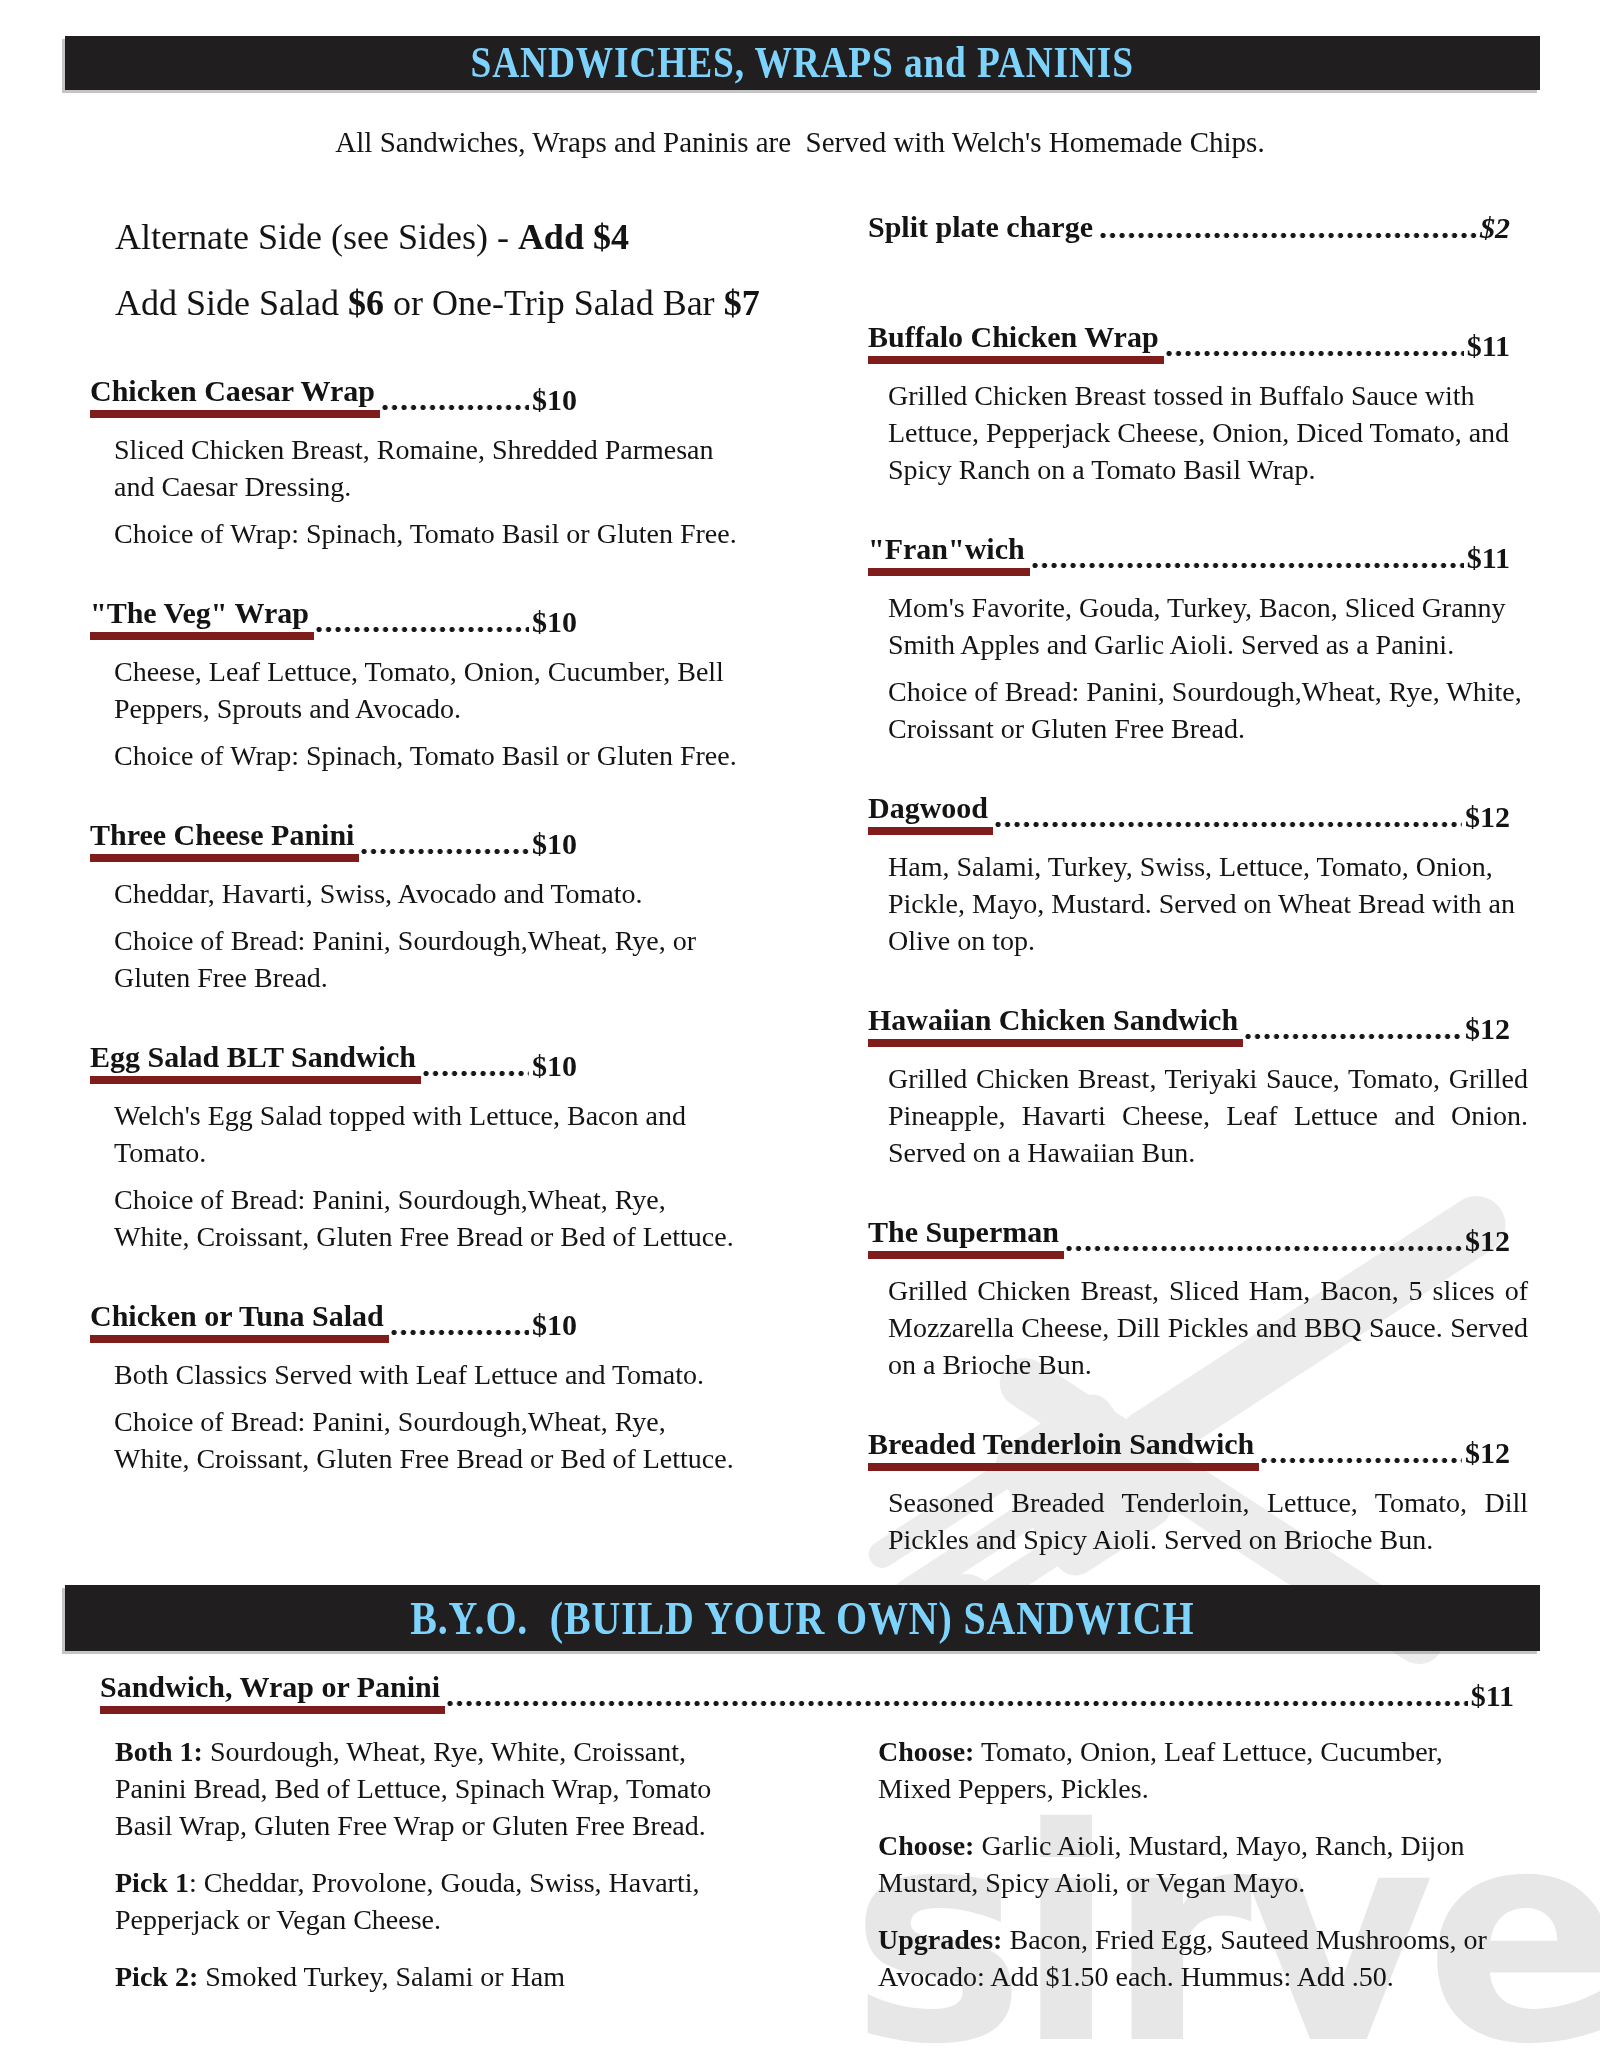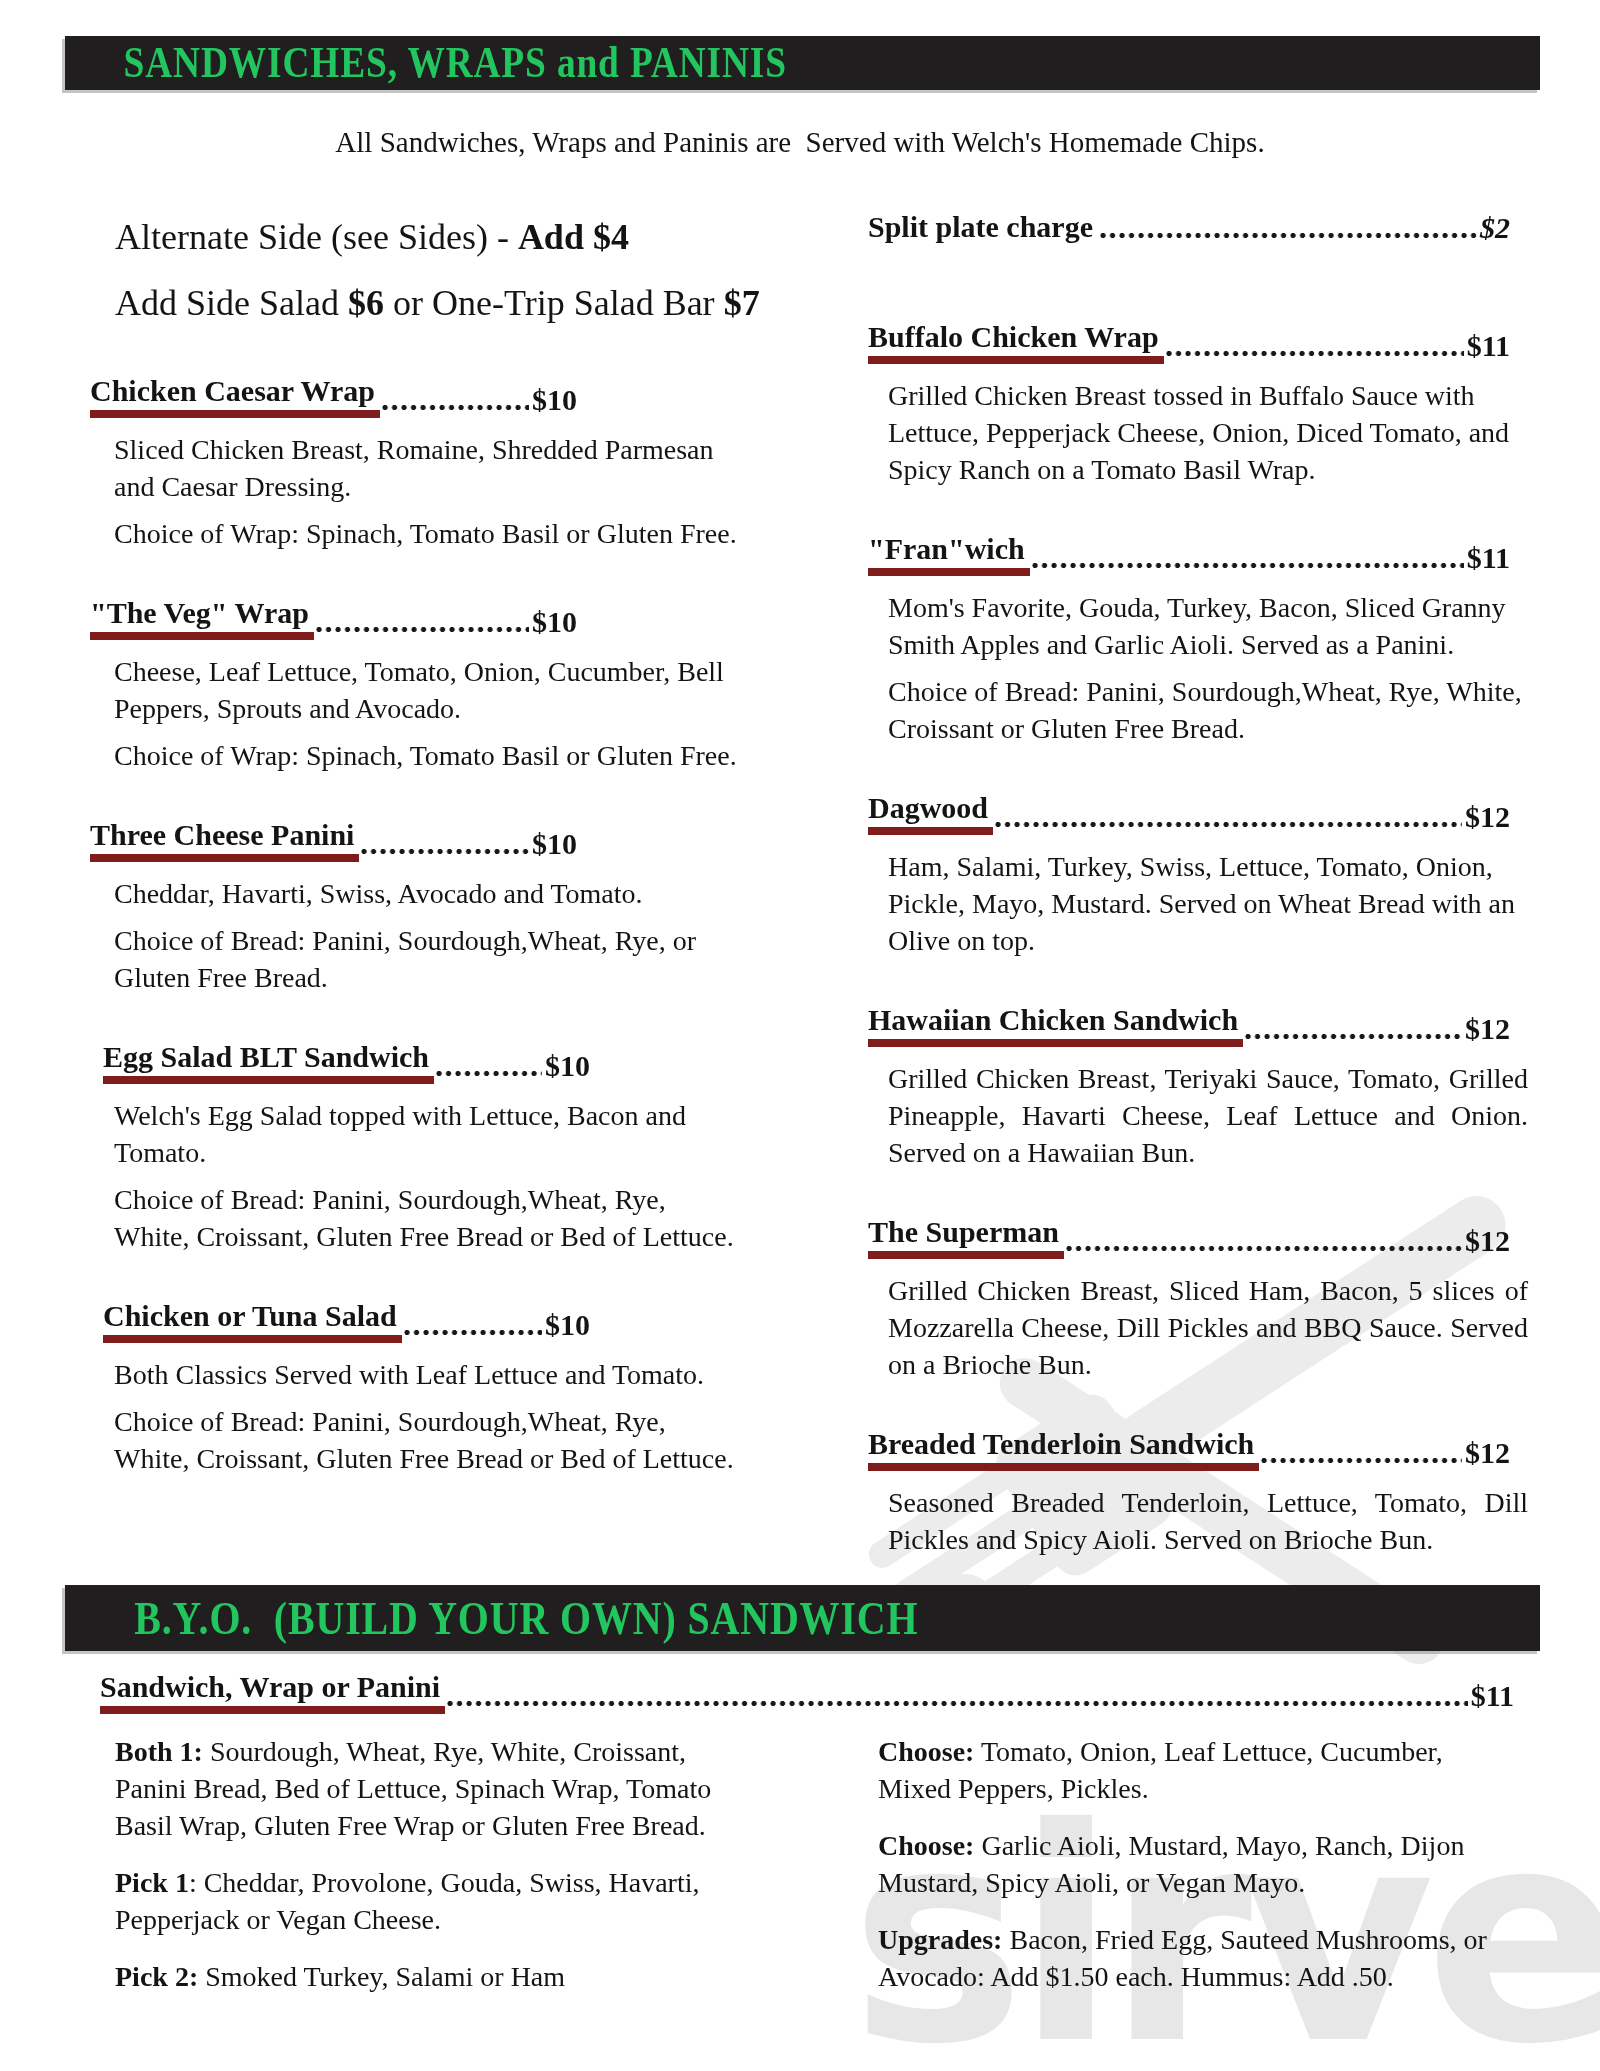--- a/index.html
+++ b/index.html
@@ -3,22 +3,22 @@
 <meta charset="utf-8">
 <style>
   html,body { margin:0; padding:0; background:#fff; }
   .page {
     position:relative; width:1600px; height:2071px; background:#ffffff;
     overflow:hidden; color:#141414;
     font-family:"Liberation Serif", serif;
   }
   
   .bar {
-    position:absolute; left:65px; right:60px; background:#201e1e; color:#22c55e;
-    box-shadow:-3px 3px 0 rgba(125,125,125,0.45);
+    position:absolute; left:65px; right:60px; background:#201e1e; color:#7dd3fc;
+    text-align:center; box-shadow:-3px 3px 0 rgba(125,125,125,0.45);
     z-index:2;
   }
   .bar-top { top:36px; height:54px; }
   .bar-byo { top:1585px; height:66px; }
   .bar-title { display:inline-block; font-weight:bold; transform:scaleX(0.85); transform-origin:50% 50%; white-space:pre; }
   .bar-top .bar-title { font-size:44px; line-height:54px; letter-spacing:1px; }
   .bar-byo .bar-title { font-size:47px; line-height:66px; letter-spacing:1px; }
   
   .subtitle {
     position:absolute; top:126px; left:0; width:100%; text-align:center;
@@ -32,21 +32,21 @@
   .col-left  { left:90px;  top:372px; width:656px; }
   .col-right { left:868px; top:200px; width:660px; }
   
   .head-row {
     display:flex; align-items:flex-end;
     font-size:30px; line-height:37px; font-weight:bold;
     margin-bottom:13px;
   }
   .col-left  .head-row { width:487px; }
   .col-right .head-row { width:642px; }
-  .head-indent { margin-left:13px; }
+  .head-indent { }
   .name { border-bottom:8px solid #7f1d1d; padding:0 5px 1px 0; white-space:nowrap; }
   .head-row.noline .name { border-bottom:none;margin-top:8px; }
   .dots {
     flex:1 1 auto; min-width:28px; height:9px; margin:0 3px 6px 1px;
     background-image:radial-gradient(circle at 4px 4.5px, #181818 2.3px, transparent 2.9px);
     background-size:9.5px 9px; background-repeat:repeat-x; background-position:left bottom;
   }
   .price { white-space:nowrap; }
   .price.it { font-style:italic; }
   

